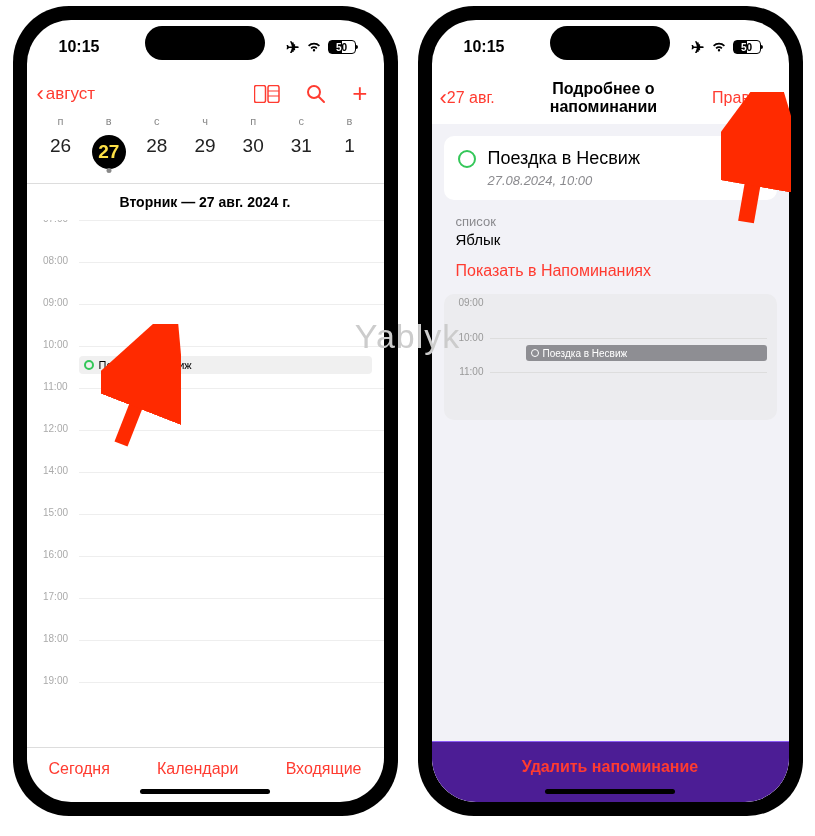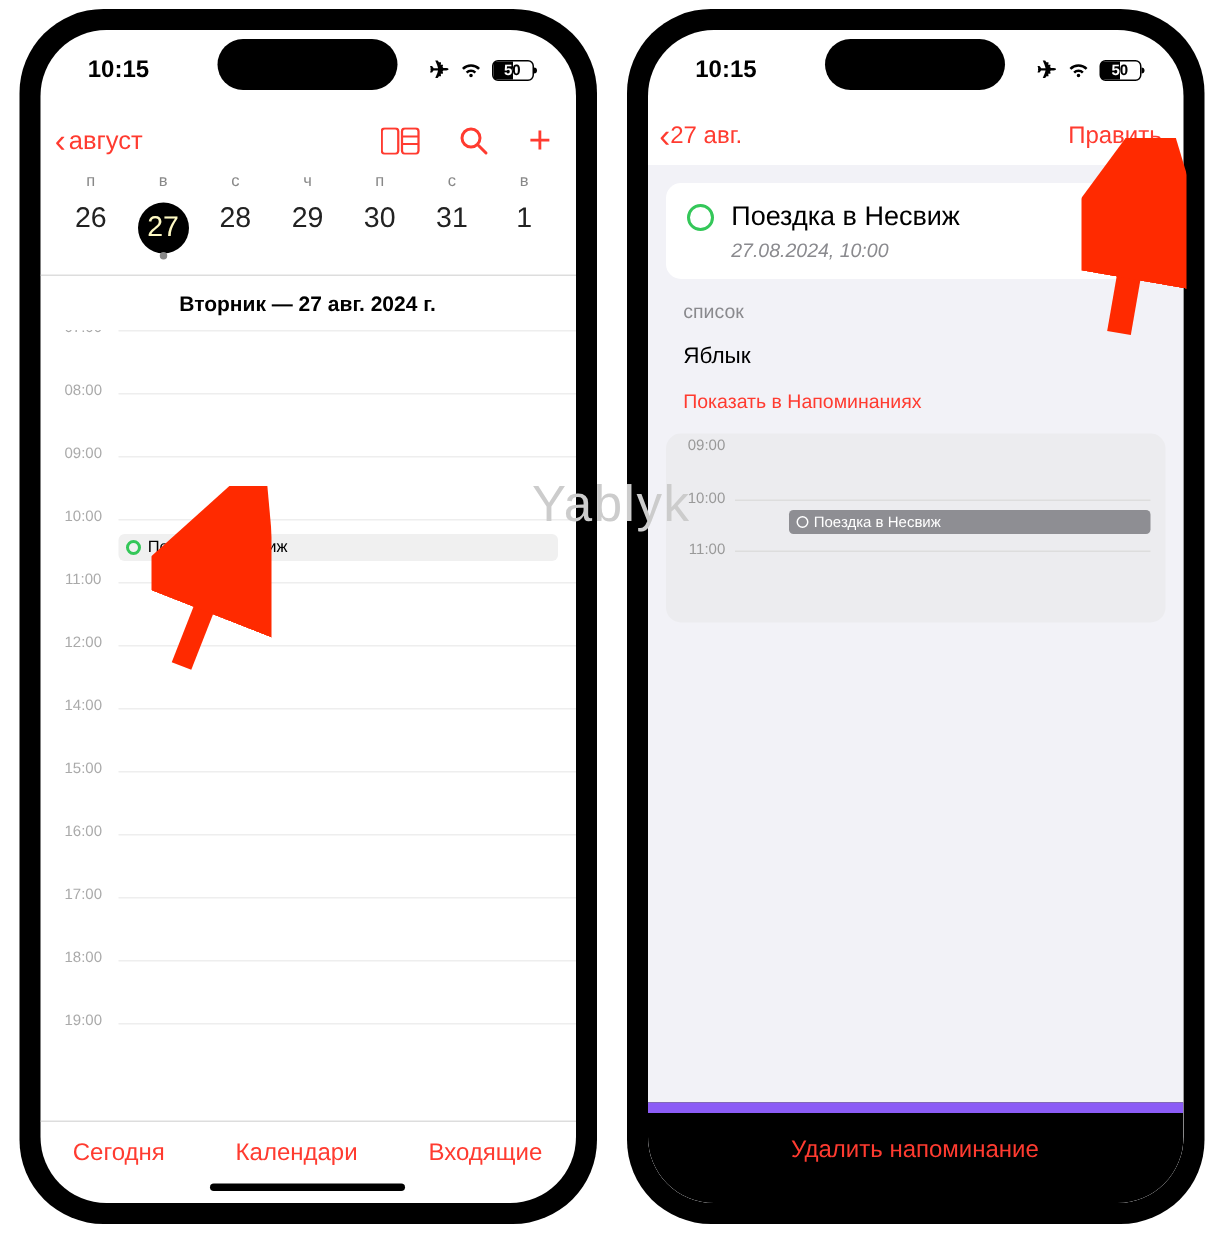--- a/index.html
+++ b/index.html
@@ -44,22 +44,22 @@
   .chev { font-size: 22px; font-weight: 300; line-height: 1; }
   .nav-icons { display: flex; gap: 26px; align-items: center; color: #ff3b30; font-size: 20px; }
   .plus { font-size: 26px; font-weight: 300; }
 
   .weekhdr { display: flex; padding: 0 10px; }
   .weekhdr div { flex: 1; text-align: center; font-size: 11px; color: #888; text-transform: lowercase; }
   .days { display: flex; padding: 2px 10px 8px; }
   .day { flex: 1; text-align: center; font-size: 19px; color: #222; padding: 6px 0; position: relative; }
   .day .dot { display:none; }
   .day.sel span.num {
-    display: inline-flex; width: 34px; height: 34px; background: #000; color: #fef9c3;
-    border-radius: 50%; align-items: center; justify-content: center; font-weight: 400;
+    display: inline-flex; width: 34px; height: 34px; background: #000; color: #fde047;
+    border-radius: 50%; align-items: center; justify-content: center; font-weight: 700;
   }
   .day.sel .dot {
     display: block; position: absolute; bottom: 2px; left: 50%; transform: translateX(-50%);
     width: 5px; height: 5px; background: #888; border-radius: 50%;
   }
   .sep { border-top: 1px solid #ddd; margin: 0 0 0 0; }
 
   .datehdr { text-align: center; font-size: 14px; font-weight: 600; padding: 10px 0; }
   .timeline { flex: 1; overflow: hidden; position: relative; padding-left: 10px; }
   .slot { height: 42px; border-top: 1px solid #eee; margin-left: 42px; position: relative; }
@@ -89,39 +89,39 @@
   .card {
     background: #fff; margin: 12px 12px 0; border-radius: 10px; padding: 12px 14px;
     display: flex; gap: 12px; align-items: flex-start;
   }
   .ring-lg { width: 18px; height: 18px; border: 2.5px solid #34c759; border-radius: 50%; margin-top: 2px; flex-shrink: 0; }
   .card-title { font-size: 18px; font-weight: 400; }
   .card-sub { font-size: 13px; color: #8a8a8e; margin-top: 4px; font-style: italic; }
 
   .meta { padding: 14px 24px 4px; }
   .meta-lbl { font-size: 13px; color: #8a8a8e; }
-  .meta-val { font-size: 15px; color: #000; margin-top: 14px; }
-  .link-red { color: #ff3b30; font-size: 13px; padding: 10px 24px 14px; }
+  .meta-val { font-size: 15px; color: #000; margin-top: 2px; }
+  .link-red { color: #ff3b30; font-size: 16px; padding: 10px 24px 14px; }
 
   .mini {
     background: #ececef; margin: 0 12px; border-radius: 10px; padding: 10px 10px 14px 10px;
   }
   .mini-row { position: relative; height: 34px; border-top: 1px solid #ddd; margin-left: 36px; }
   .mini-row:first-child { border-top: none; }
   .mini-lbl { position: absolute; left: -36px; top: -7px; font-size: 10px; color: #999; width: 30px; text-align: right; }
   .mini-event {
     position: absolute; left: 36px; right: 0; height: 16px; background: #8e8e93;
     border-radius: 3px; color: #fff; font-size: 10px; display: flex; align-items: center;
     gap: 4px; padding: 0 5px;
   }
   .ring-sm { width: 8px; height: 8px; border: 1.5px solid #fff; border-radius: 50%; flex-shrink: 0; }
 
   .delete-bar {
-    border-top: 7px solid #8b5cf6; background: #000000; text-align: center;
-    padding: 16px 0 26px; color: #ff3b30; font-size: 16px;
+    border-top: 1px solid #8b5cf6; background: #4c1d95; text-align: center;
+    padding: 16px 0 26px; color: #ff3b30; font-size: 16px; font-weight: bold;
   }
   .homebar {
     position: absolute; bottom: 8px; left: 50%; transform: translateX(-50%);
     width: 130px; height: 5px; background: #000; border-radius: 3px;
   }
 
   
   .arrow { position: absolute; z-index: 50; pointer-events: none; }
   .watermark {
     position: absolute; left: 50%; top: 317px; transform: translateX(-50%);
@@ -265,20 +265,21 @@
               <span>50</span>
             </span>
         </span>
       </div>
 
       <div class="nav2">
         <div class="back2">
           <span class="chev">‹</span>
           <span>27 авг.</span>
         </div>
+        <div class="title2">Подробнее о напоминании</div>
         <div class="edit2">Править</div>
       </div>
 
       <div class="detail-body">
         <div class="card">
           <div class="ring-lg"></div>
           <div>
             <div class="card-title">Поездка в Несвиж</div>
             <div class="card-sub">27.08.2024, 10:00</div>
           </div>

